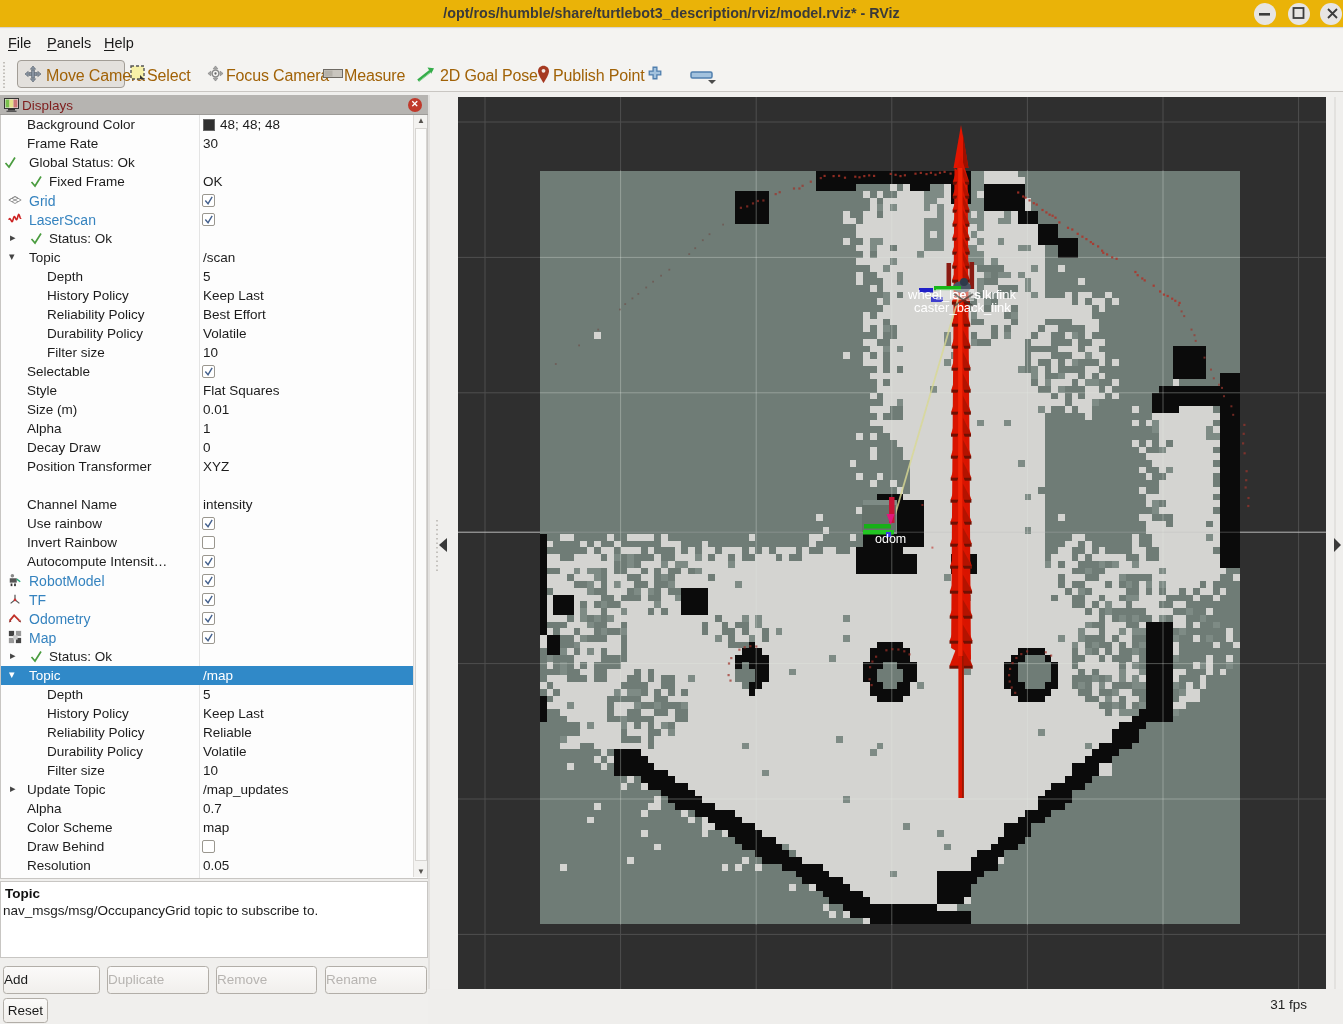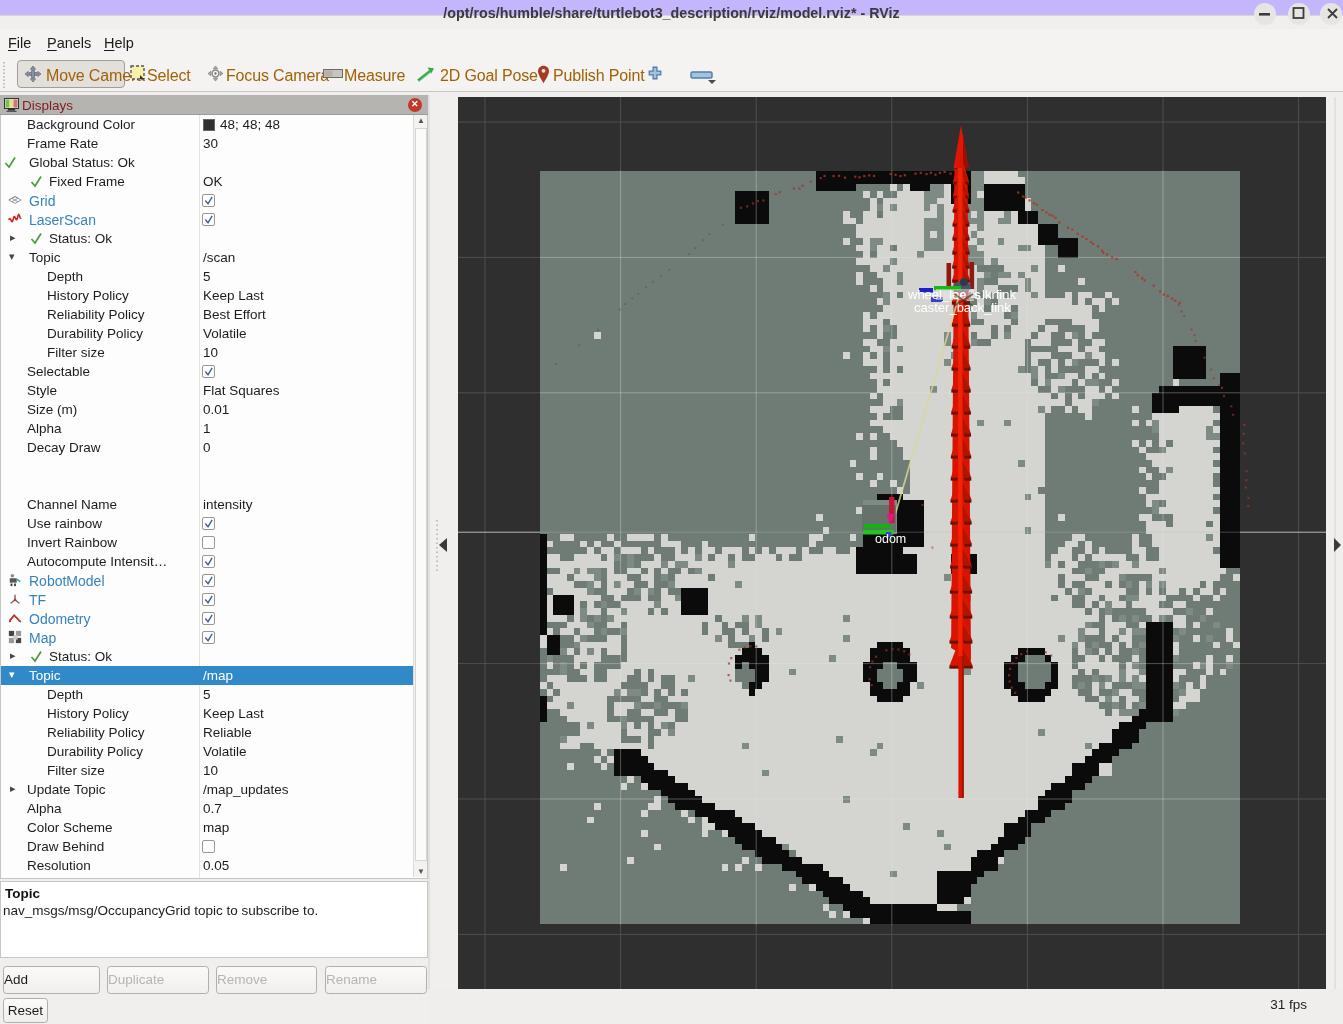--- a/index.html
+++ b/index.html
@@ -1,16 +1,16 @@
 <!DOCTYPE html>
 <html><head><meta charset="utf-8"><style>
 html,body{margin:0;padding:0;width:1343px;height:1024px;overflow:hidden;
   font-family:"Liberation Sans",sans-serif;background:#f0efed;position:relative}
 *{box-sizing:border-box}
-#titlebar{position:absolute;left:0;top:0;width:1343px;height:16px;background:#c4b5fd;border-bottom:1px solid #d8d5d2}
+#titlebar{position:absolute;left:0;top:0;width:1343px;height:28px;background:#eab308;border-bottom:1px solid #d8d5d2}
 #titlebar .t{position:absolute;left:0;right:0;top:5px;text-align:center;font-size:14.3px;font-weight:bold;color:#3a3a3a}
 .winbtn{position:absolute;top:3px;width:22px;height:22px;border-radius:50%;background:#e7e5e3}
 #menubar{position:absolute;left:0;top:29px;width:1343px;height:29px;background:#f4f3f1}
 #menubar span{position:absolute;top:6px;font-size:14.5px;color:#1a1a1a}
 #menubar u{text-decoration:underline;text-underline-offset:2px}
 #toolbar{position:absolute;left:0;top:58px;width:1343px;height:34px;background:#f4f3f1;border-bottom:1px solid #c9c6c2}
 .tbtxt{position:absolute;top:9px;font-size:16px;letter-spacing:-0.15px;color:#a16207}
 #movecam{position:absolute;left:17px;top:2px;width:108px;height:28px;background:#e3e0dc;border:1px solid #a29d96;border-radius:4px}
 .ticon{position:absolute;top:7px}
 #displays{position:absolute;left:0;top:95px;width:428px;height:929px;background:#f0efed;z-index:3}
@@ -539,20 +539,24 @@
         <span class="val">0.01</span>
       </div>
 <div class="trow" style="top:304px">
         <span class="nm" style="left:26px">Alpha</span>
         <span class="val">1</span>
       </div>
 <div class="trow" style="top:323px">
         <span class="nm" style="left:26px">Decay Draw</span>
         <span class="val">0</span>
       </div>
+<div class="trow" style="top:342px">
+        <span class="nm" style="left:26px">Position Transformer</span>
+        <span class="val">XYZ</span>
+      </div>
 <div class="trow" style="top:380px">
         <span class="nm" style="left:26px">Channel Name</span>
         <span class="val">intensity</span>
       </div>
 <div class="trow" style="top:418px">
         <span class="nm" style="left:26px">Invert Rainbow</span>
         <span class="cb"></span>
       </div>
 <div class="trow" style="top:399px">
         <span class="nm" style="left:26px">Use rainbow</span>

